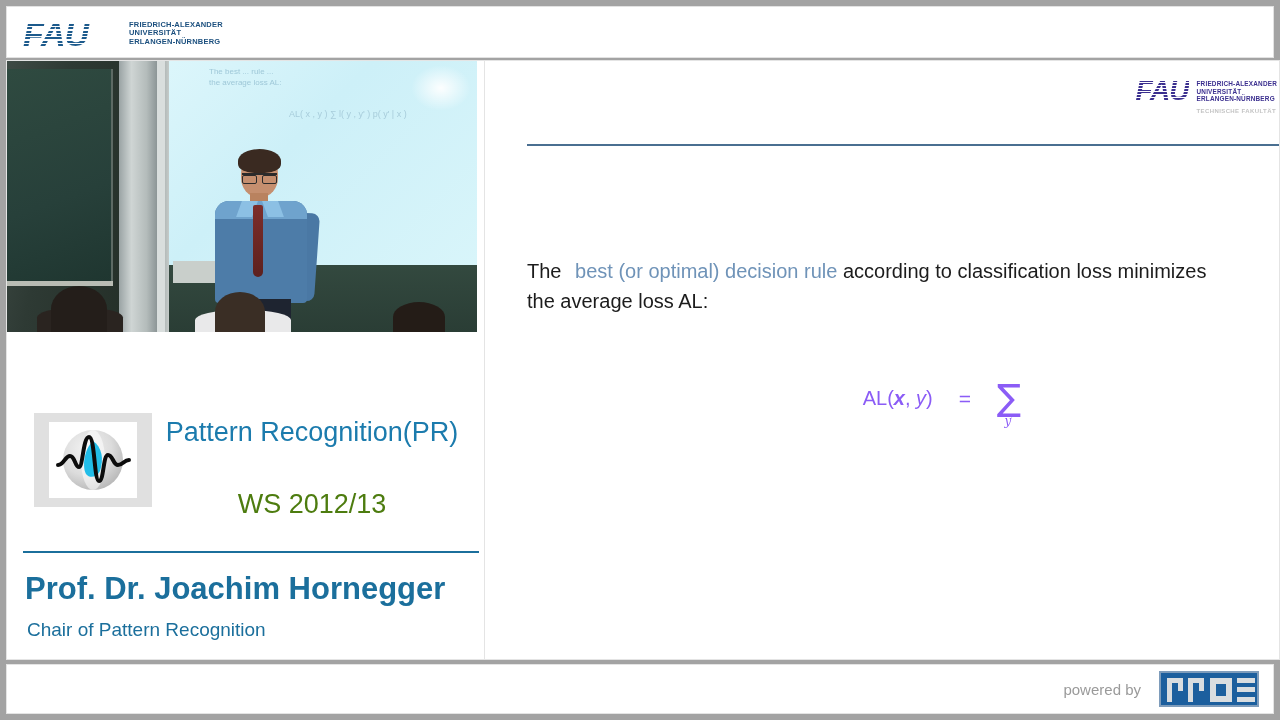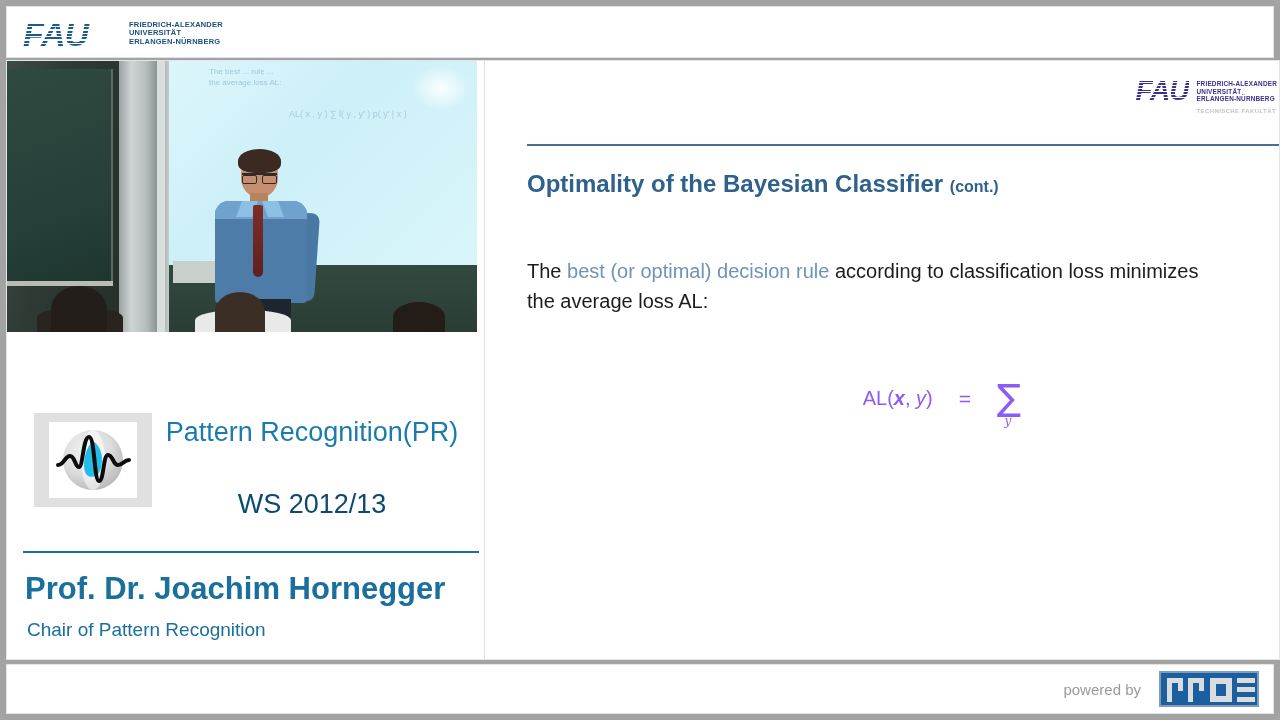--- a/index.html
+++ b/index.html
@@ -115,21 +115,21 @@
     position:absolute;left:27px;top:80px;width:118px;height:94px;
     background:#e0e0e0;display:flex;align-items:center;justify-content:center;
   }
   .pr-logo-inner{width:88px;height:76px;background:#fff;display:flex;align-items:center;justify-content:center;}
   .course-title{
     position:absolute;left:140px;top:83px;width:330px;
     text-align:center;color:#1b7bad;font-size:27px;line-height:32px;
   }
   .course-term{
     position:absolute;left:140px;top:155px;width:330px;
-    text-align:center;color:#0c4a6e;font-size:27px;line-height:32px;
+    text-align:center;color:#4d7c0f;font-size:27px;line-height:32px;
   }
   .rule{position:absolute;left:16px;width:456px;height:0;
     border-top:2px solid #1b6f9c;}
   .rule-1{top:218px;}
   .prof-name{
     position:absolute;left:18px;top:238px;color:#1b6f9c;
     font-size:31px;line-height:36px;white-space:nowrap;font-weight:bold;
   }
   .prof-chair{
     position:absolute;left:20px;top:285px;color:#1b6f9c;
@@ -163,21 +163,21 @@
     border-top:2px solid #4a6f91;}
   .slide-title{
     position:absolute;left:42px;top:108px;white-space:nowrap;
     color:#2e618c;font-weight:bold;font-size:24px;line-height:30px;
   }
   .slide-title .cont{font-size:16px;}
   .slide-body{
     position:absolute;left:42px;top:195px;width:800px;
     color:#1c1c1c;font-size:20px;line-height:30px;white-space:nowrap;
   }
-  .slide-body .hl{color:#6f93b8;}
+  .slide-body .hl{color:#6f93b8;margin-left:8px;}
   .slide-body .l2{display:block;}
   .formula{
     position:absolute;left:0;top:290px;width:917px;
     display:flex;justify-content:center;align-items:flex-start;
     color:#8b5cf6;font-size:21px;
     font-family:"DejaVu Serif","Liberation Serif",serif;
     margin-top:30px;
   }
   .formula .lhs{font-family:"Liberation Sans","DejaVu Sans",sans-serif;font-size:20px;
     padding-top:6px;}
@@ -312,24 +312,20 @@
       <div class="slide-logo-text">
         <div class="slide-sub">FRIEDRICH-ALEXANDER</div>
         <div class="slide-sub">UNIVERSITÄT</div>
         <div class="slide-sub">ERLANGEN-NÜRNBERG</div>
         <div class="slide-sub2">TECHNISCHE FAKULTÄT</div>
       </div>
     </div>
 
     <div class="slide-hr"></div>
 
-    <div class="slide-title">
-      <span>Optimality of the Bayesian Classifier</span>
-      <span class="cont">(cont.)</span>
-    </div>
 
     <div class="slide-body">
       <span>The </span><span class="hl">best (or optimal) decision rule</span><span> according to classification loss minimizes</span>
       <span class="l2">the average loss AL:</span>
     </div>
 
     <div class="formula">
       <span class="lhs"><span>AL</span><span>(</span><span class="bvec">x</span><span>, </span><span class="ital">y</span><span>)</span></span>
 
       <span class="eq">=</span>

